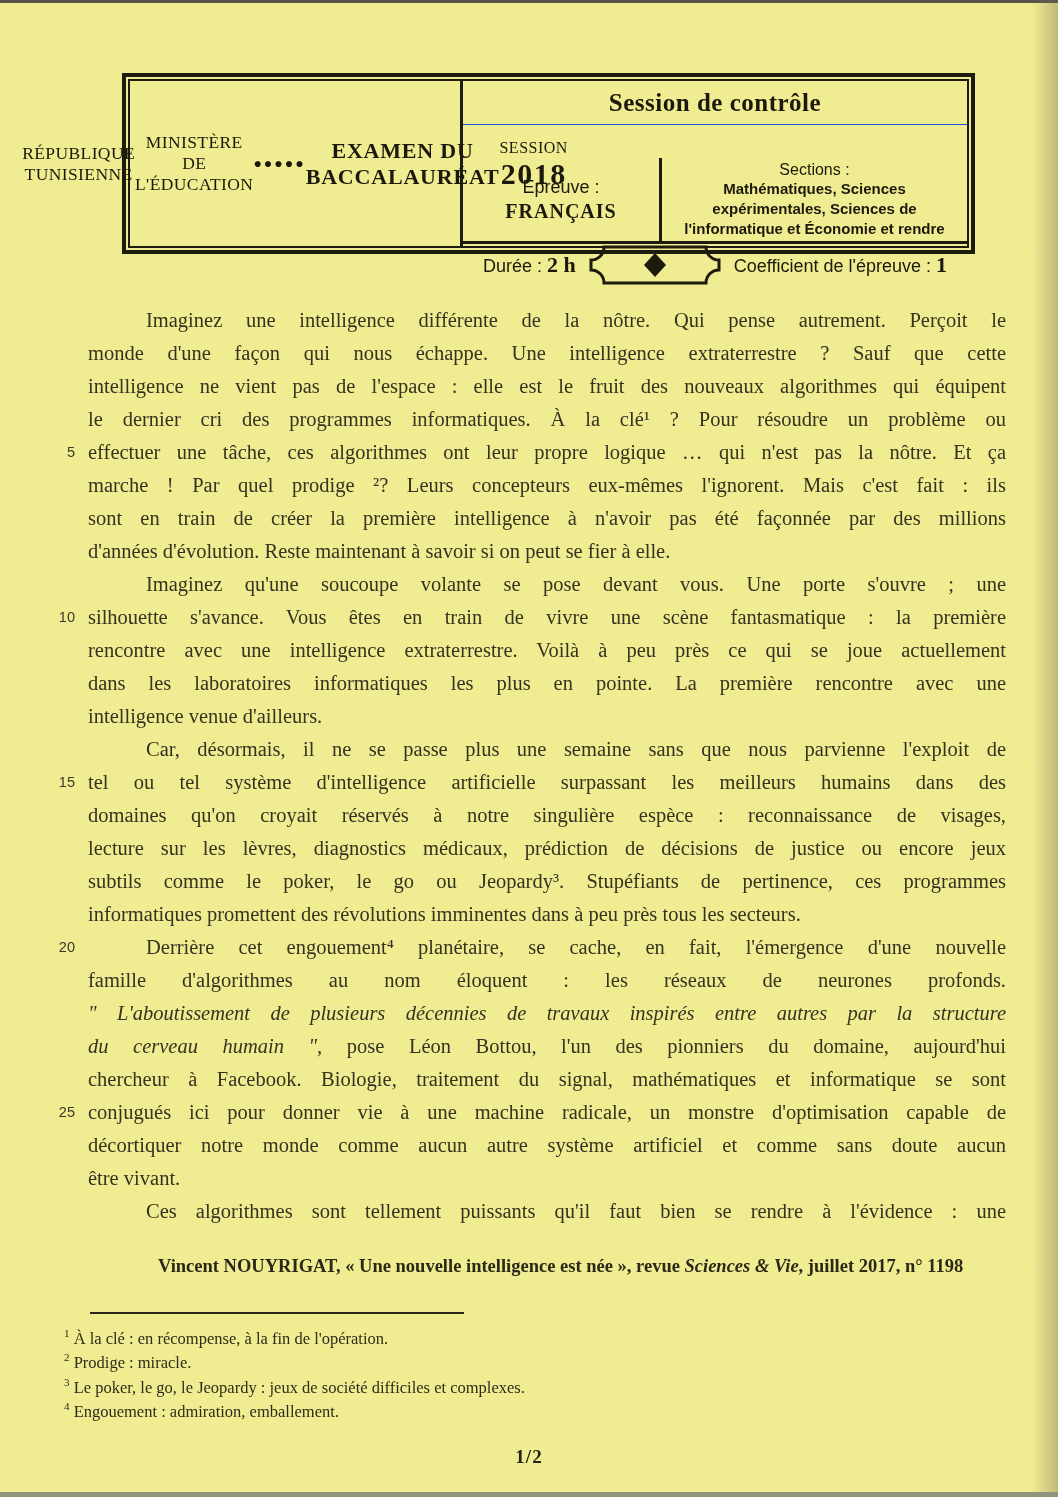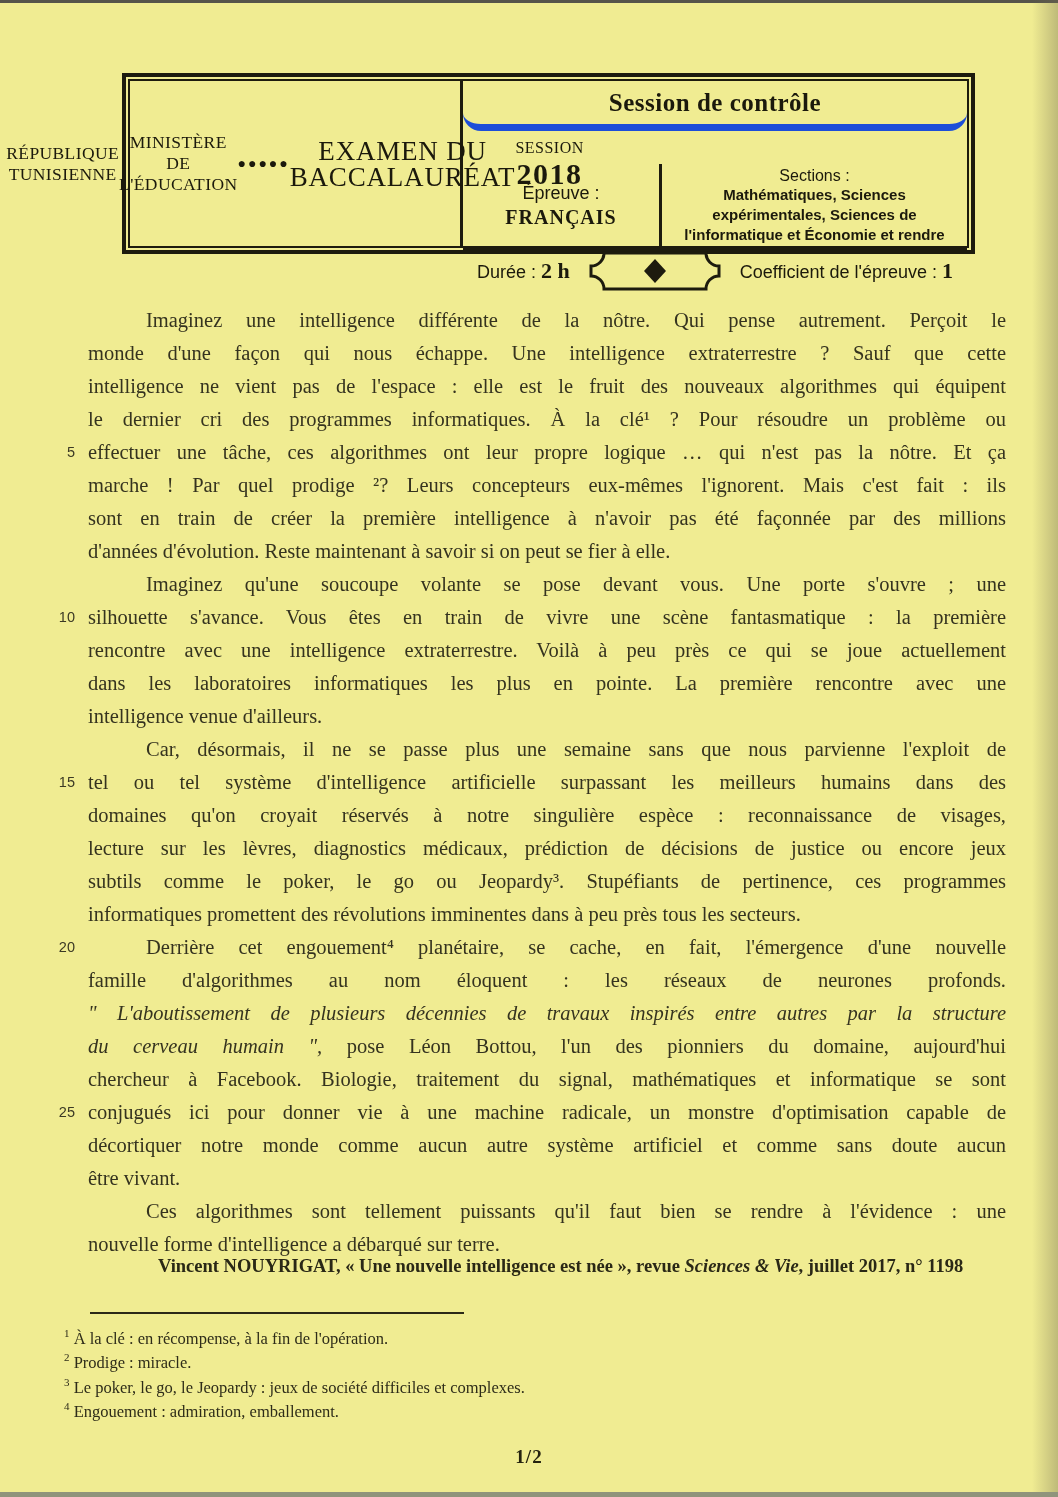--- a/index.html
+++ b/index.html
@@ -15,35 +15,35 @@
     background:linear-gradient(to right,rgba(110,105,80,0) 0%,rgba(110,105,80,0.38) 100%);}
 
   
   .hbox{position:absolute;left:122px;top:73px;width:853px;height:181px;
     border:4px solid #1d1b0e;box-sizing:border-box;padding:2px;background:#f0ec92;}
   .hbox-inner{border:2px solid #1d1b0e;width:100%;height:100%;box-sizing:border-box;display:flex;}
   .hleft{width:330px;border-right:3px solid #1d1b0e;display:flex;flex-direction:row;
     align-items:center;justify-content:center;text-align:center;color:#1b190c;}
   .h-line{font-size:17.5px;letter-spacing:.4px;line-height:21px;}
   .h-dots{font-size:14px;letter-spacing:2px;line-height:15px;margin:1px 0 2px 0;}
-  .h-exam{font-size:27px;font-weight:normal;letter-spacing:.8px;line-height:26px;text-align:center;}
+  .h-exam{font-size:22px;font-weight:bold;letter-spacing:.8px;line-height:26px;text-align:center;}
   .h-sess{font-size:16px;letter-spacing:.5px;margin-top:2px;}
   .h-year{font-size:30px;font-weight:bold;letter-spacing:1.5px;vertical-align:-3px;}
   .hright{flex:1;display:flex;flex-direction:column;color:#1b190c;}
-  .hrow1{height:43px;border-bottom:7px solid #1d4ed8;display:flex;align-items:center;justify-content:center;flex:none;border-radius:18px;}
+  .hrow1{height:43px;border-bottom:1px solid #1d4ed8;display:flex;align-items:center;justify-content:center;flex:none;}
   .h-title{font-size:25px;font-weight:bold;letter-spacing:.5px;}
   .hrow2{height:86px;border-bottom:3px solid #1d1b0e;display:flex;flex:none;box-sizing:border-box;margin-top:33px;}
   .hcell-epreuve{width:196px;border-right:3px solid #1d1b0e;display:flex;flex-direction:column;
     align-items:center;justify-content:center;flex:none;}
   .h-epreuve-label{font-family:"Liberation Sans",sans-serif;font-size:18px;}
   .h-epreuve-value{font-size:20px;font-weight:bold;letter-spacing:1px;margin-top:2px;}
   .hcell-sections{flex:1;text-align:center;padding-top:3px;}
   .h-sections-label{font-family:"Liberation Sans",sans-serif;font-size:16px;}
   .h-sections-line{font-family:"Liberation Sans",sans-serif;font-size:15px;font-weight:bold;line-height:20px;}
-  .hrow3{flex:1;display:flex;align-items:center;justify-content:space-between;padding:0 14px;}
+  .hrow3{flex:1;display:flex;align-items:center;justify-content:center;padding:0 14px;gap:12px;}
   .h-duree,.h-coeff{font-family:"Liberation Sans",sans-serif;font-size:18px;white-space:nowrap;}
   .h-bigval{font-family:"Liberation Serif",serif;font-size:22px;font-weight:bold;}
   .plaque{position:relative;width:134px;height:42px;flex:none;}
   .plaque svg{position:absolute;inset:0;}
 
   
   .textblock{position:absolute;top:304px;left:0;width:1058px;}
   .line{display:flex;height:33px;padding-left:57px;}
   .ln{flex:none;width:18px;text-align:right;font-family:"Liberation Sans",sans-serif;
     font-size:14.5px;padding-top:8px;color:#3b3924;}
@@ -227,21 +227,20 @@
     <div class="line end">
       <span class="ln"></span>
       <span class="txt">être vivant.</span>
     </div>
     <div class="line indent">
       <span class="ln"></span>
       <span class="txt">Ces algorithmes sont tellement puissants qu'il faut bien se rendre à l'évidence : une</span>
     </div>
     <div class="line end">
       <span class="ln"></span>
-      <span class="txt">nouvelle forme d'intelligence a débarqué sur terre.</span>
     </div>
   </div>
 
 <div class="attrib">
   <span>Vincent NOUYRIGAT, « Une nouvelle intelligence est née », revue </span><span class="it">Sciences &amp; Vie</span><span>, juillet 2017, n° 1198</span>
 </div>
 
 <div class="fnrule"></div>
 <div class="fnotes">
   <div class="fnote"><sup>1</sup><span> À la clé : en récompense, à la fin de l'opération.</span></div>

